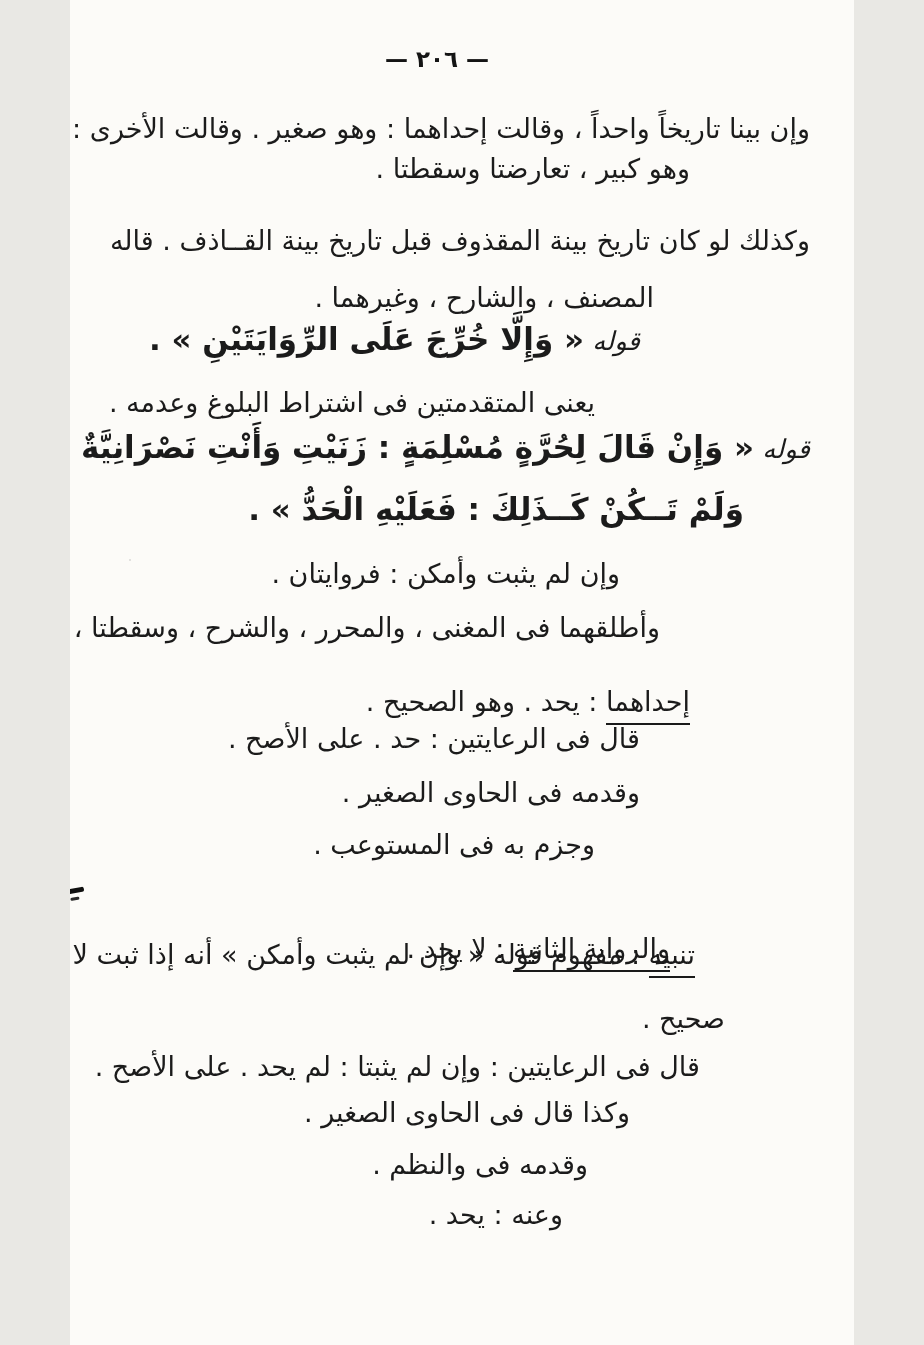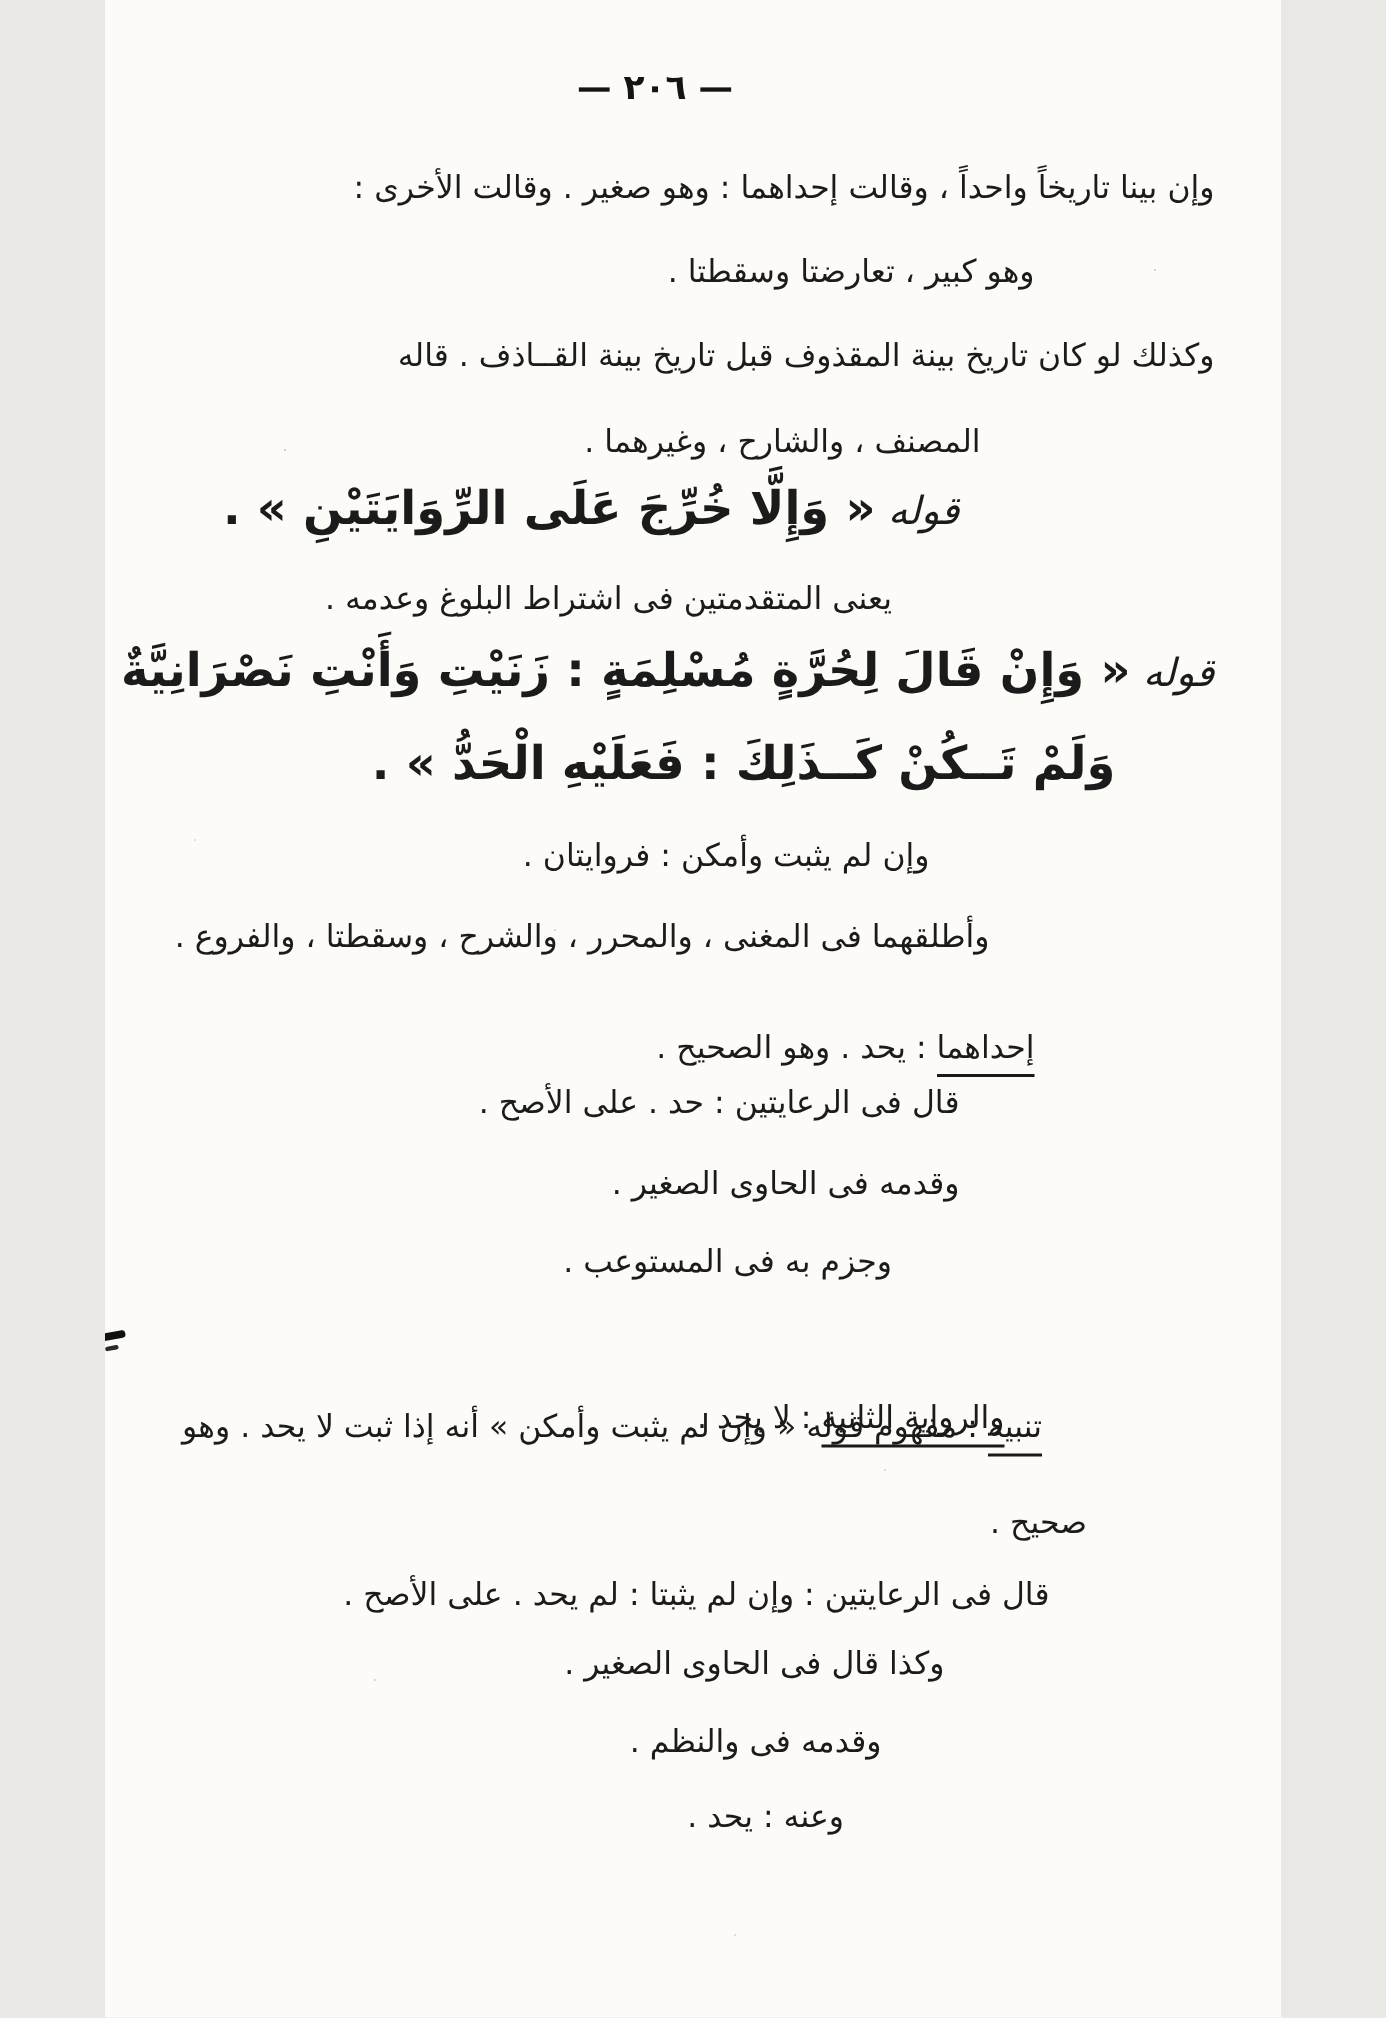--- a/index.html
+++ b/index.html
@@ -32,21 +32,21 @@
     font-size:23px;font-weight:700;
     letter-spacing:3px;
     color:#141414;
   }
   .line{
     position:absolute;
     white-space:nowrap;
     direction:rtl;
     line-height:1.25;
   }
-  .md{font-size:21px;}
+  .md{font-size:27px;}
   .lg{font-size:31px;font-weight:700;}
   .lg .lead{font-size:26px;font-weight:400;font-style:italic;}
   .u{
     border-bottom:2.5px solid #1a1a1a;
     padding-bottom:6px;
   }
   .edge-artifact{
     position:absolute;
     top:888px;left:-3px;
     width:17px;height:5px;
@@ -62,21 +62,21 @@
   }
 </style>
 </head>
 <body>
 
 <div id="page">
   <div class="page-number">— ٢٠٦ —</div>
 
   <div id="lines-root">
       <div class="line md" style="top: 112px; right: 44px;"><span>وإن بينا تاريخاً واحداً ، وقالت إحداهما : وهو صغير . وقالت الأخرى :</span></div>
-      <div class="line md" style="top: 168px; right: 164px;"><span>وهو كبير ، تعارضتا وسقطتا .</span></div>
+      <div class="line md" style="top: 152px; right: 164px;"><span>وهو كبير ، تعارضتا وسقطتا .</span></div>
       <div class="line md" style="top: 224px; right: 44px;"><span>وكذلك لو كان تاريخ بينة المقذوف قبل تاريخ بينة القــاذف . قاله</span></div>
       <div class="line md" style="top: 281px; right: 200px;"><span>المصنف ، والشارح ، وغيرهما .</span></div>
       <div class="line lg" style="top: 320px; right: 214px;"><span class="lead">قوله </span><span>« وَإِلَّا خُرِّجَ عَلَى الرِّوَايَتَيْنِ » .</span></div>
       <div class="line md" style="top: 386px; right: 259px;"><span>يعنى المتقدمتين فى اشتراط البلوغ وعدمه .</span></div>
       <div class="line lg" style="top: 428px; right: 44px;"><span class="lead">قوله </span><span>« وَإِنْ قَالَ لِحُرَّةٍ مُسْلِمَةٍ : زَنَيْتِ وَأَنْتِ نَصْرَانِيَّةٌ أَوْ أَمَةٌ ،</span></div>
       <div class="line lg" style="top: 490px; right: 110px;"><span>وَلَمْ تَــكُنْ كَــذَلِكَ : فَعَلَيْهِ الْحَدُّ » .</span></div>
       <div class="line md" style="top: 557px; right: 234px;"><span>وإن لم يثبت وأمكن : فروايتان .</span></div>
       <div class="line md" style="top: 611px; right: 194px;"><span>وأطلقهما فى المغنى ، والمحرر ، والشرح ، وسقطتا ، والفروع .</span></div>
       <div class="line md" style="top: 685px; right: 164px;"><span class="u">إحداهما</span><span> : يحد . وهو الصحيح .</span></div>
       <div class="line md" style="top: 722px; right: 214px;"><span>قال فى الرعايتين : حد . على الأصح .</span></div>

